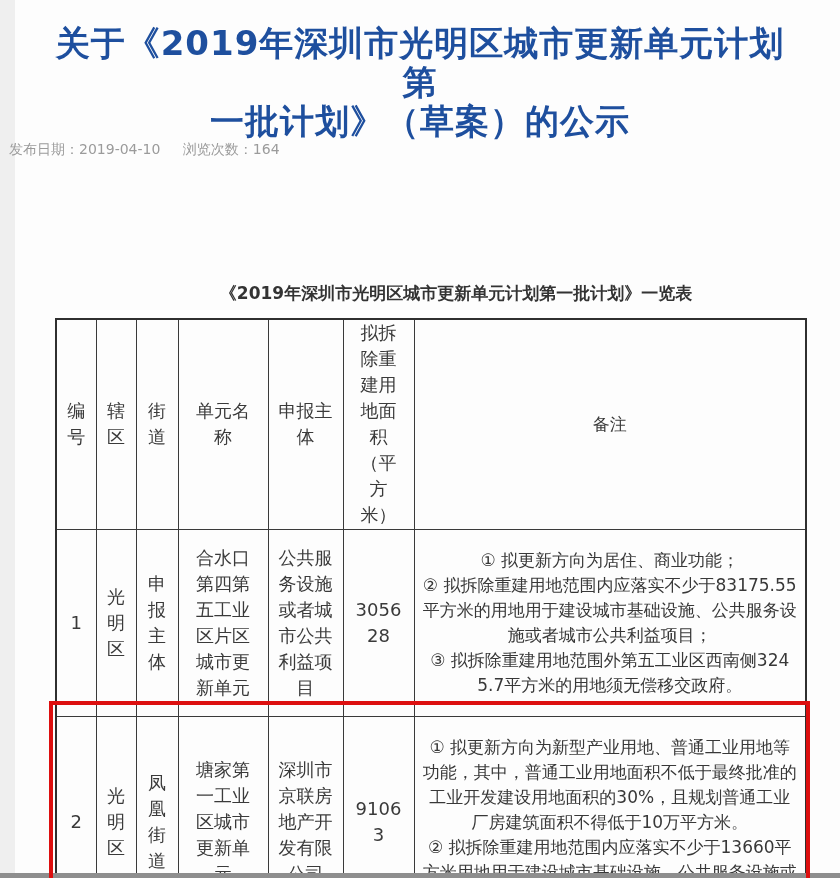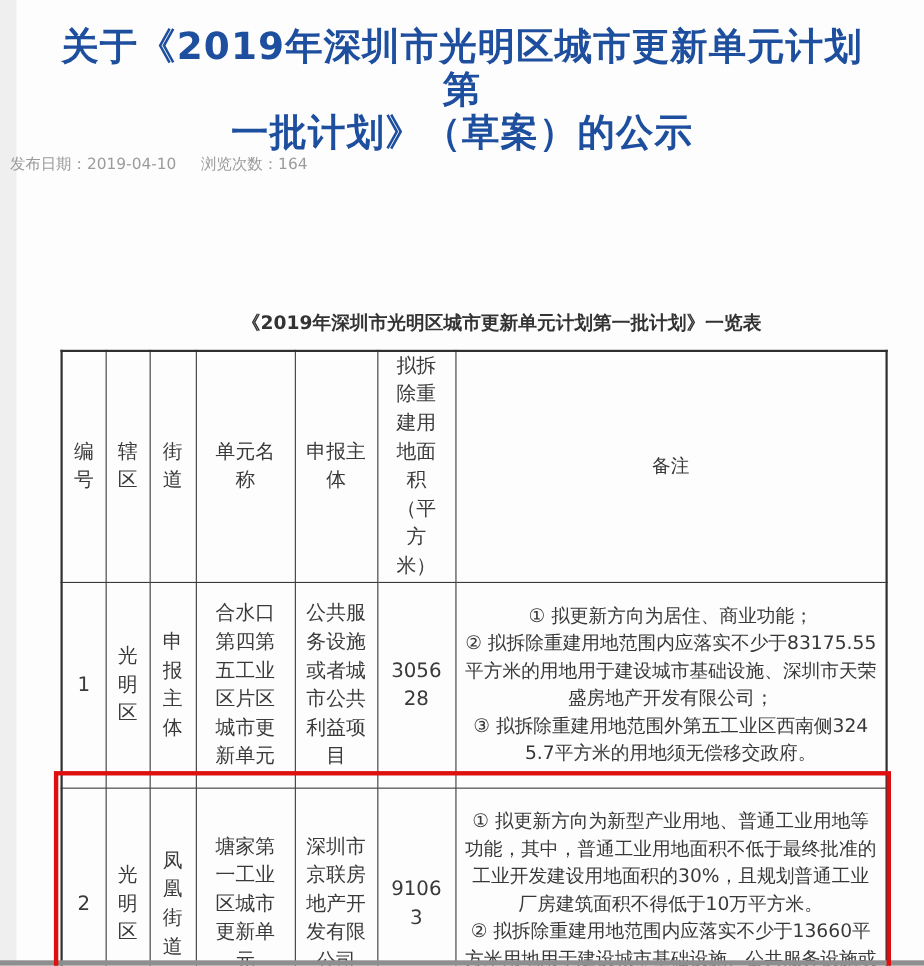--- a/index.html
+++ b/index.html
@@ -106,21 +106,21 @@
         <td class="pad-remarks">备注</td>
       </tr>
       <tr class="row-1">
         <td class="pad-narrow">1</td>
         <td class="pad-narrow">光明区</td>
         <td class="pad-narrow">申报主体</td>
         <td class="pad-unit">合水口第四第五工业区片区城市更新单元</td>
         <td class="pad-applicant">公共服务设施或者城市公共利益项目</td>
         <td class="pad-area">305628</td>
         <td class="pad-remarks">① 拟更新方向为居住、商业功能；
-② 拟拆除重建用地范围内应落实不少于83175.55平方米的用地用于建设城市基础设施、深圳市天荣盛房地产开发有限公司；
+② 拟拆除重建用地范围内应落实不少于83175.55平方米的用地用于建设城市基础设施、公共服务设施或者城市公共利益项目；
 ③ 拟拆除重建用地范围外第五工业区西南侧3245.7平方米的用地须无偿移交政府。</td>
       </tr>
       <tr class="row-2">
         <td class="pad-narrow">2</td>
         <td class="pad-narrow">光明区</td>
         <td class="pad-narrow">凤凰街道</td>
         <td class="pad-unit">塘家第一工业区城市更新单元</td>
         <td class="pad-applicant">深圳市京联房地产开发有限公司</td>
         <td class="pad-area">91063</td>
         <td class="pad-remarks">① 拟更新方向为新型产业用地、普通工业用地等功能，其中，普通工业用地面积不低于最终批准的工业开发建设用地面积的30%，且规划普通工业厂房建筑面积不得低于10万平方米。

